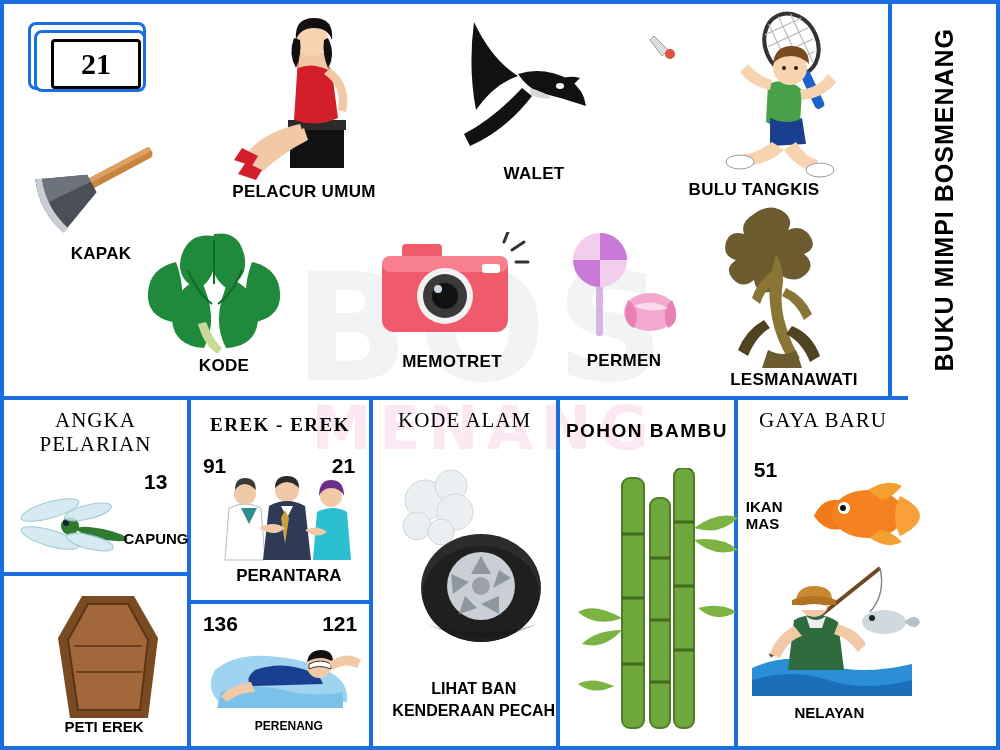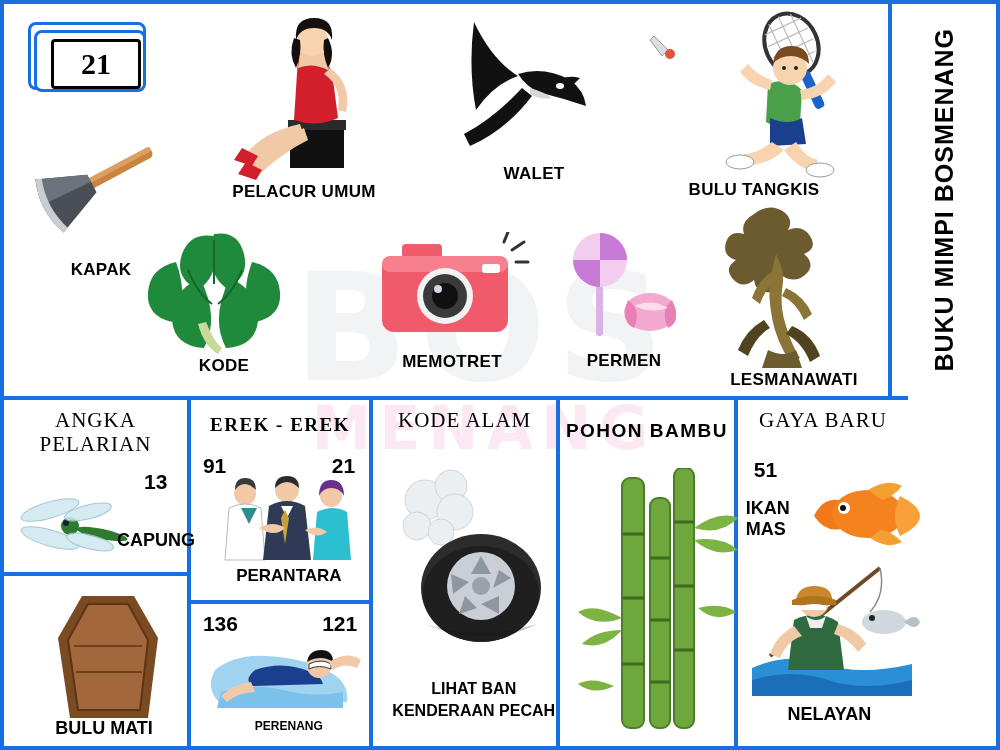--- a/index.html
+++ b/index.html
@@ -181,21 +181,21 @@
     background: #1a6fe0;
   }
   .num {
     position: absolute;
     font-size: 21px;
     font-weight: bold;
     color: #000;
   }
   .cap {
     position: absolute;
-    font-size: 18px;
+    font-size: 15px;
     font-weight: bold;
     color: #000;
     text-align: center;
     line-height: 1.15;
   }
   svg { display: block; }
 </style>
 </head>
 <body>
 
@@ -222,21 +222,21 @@
         <svg width="140" height="110" viewBox="0 0 140 110">
           <g transform="rotate(-28 70 55)">
             <rect x="62" y="44" width="74" height="11" rx="5" fill="#c8853f"></rect>
             <rect x="62" y="44" width="74" height="5" rx="2" fill="#dda062"></rect>
             <path d="M20 20 L68 40 L68 60 L20 80 Q8 50 20 20 Z" fill="#4a4f57"></path>
             <path d="M20 20 L68 40 L68 48 L20 46 Q14 32 20 20 Z" fill="#6d737c"></path>
             <path d="M20 80 Q8 50 20 20 L26 22 Q16 50 26 78 Z" fill="#c9ced4"></path>
           </g>
         </svg>
       </div>
-      <div class="lbl" style="margin-top:18px;">KAPAK</div>
+      <div class="lbl" style="margin-top:2px;">KAPAK</div>
     </div>
 
     <div class="item" style="left:200px; top:8px; width:200px;">
       <div class="art">
         <svg width="180" height="170" viewBox="0 0 180 170">
           <rect x="86" y="110" width="54" height="46" fill="#111"></rect>
           <path d="M84 108 L142 108 L142 118 L84 118 Z" fill="#2a2a2a"></path>
 
           <path d="M96 112 Q60 120 44 140 L54 150 Q76 128 100 124 Z" fill="#f2c9a6"></path>
           <path d="M100 116 Q66 134 48 152 L58 160 Q80 140 104 128 Z" fill="#f2c9a6"></path>
@@ -431,21 +431,21 @@
         <svg width="150" height="132" viewBox="0 0 150 132">
           <path d="M52 4 L104 4 L128 46 L118 126 L40 126 L28 46 Z" fill="#7a4a22"></path>
           <path d="M58 12 L98 12 L118 48 L110 118 L48 118 L38 48 Z" fill="#a2673a"></path>
           <path d="M58 12 L98 12 L118 48 L110 118 L48 118 L38 48 Z" fill="none" stroke="#5d3415" stroke-width="2"></path>
           <g stroke="#6b4220" stroke-width="2">
             <line x1="44" y1="54" x2="112" y2="54"></line>
             <line x1="46" y1="80" x2="112" y2="80"></line>
           </g>
         </svg>
       </div>
-      <div class="cap" style="left:0px; top:318px; width:200px;">BULU MATI</div>
+      <div class="cap" style="left:0px; top:318px; width:200px;">PETI EREK</div>
     </div>
 
     <div class="col c2">
       <div class="col-head bold" style="padding-top:14px;font-family:Liberation Serif, serif;">EREK - EREK</div>
       <div class="divider-h" style="top:200px;"></div>
 
       <div class="num" style="left:12px; top:54px;">91</div>
       <div class="num" style="right:14px; top:54px;">21</div>
       <div style="position:absolute; left:28px; top:76px;">
         <svg width="140" height="92" viewBox="0 0 140 92">

